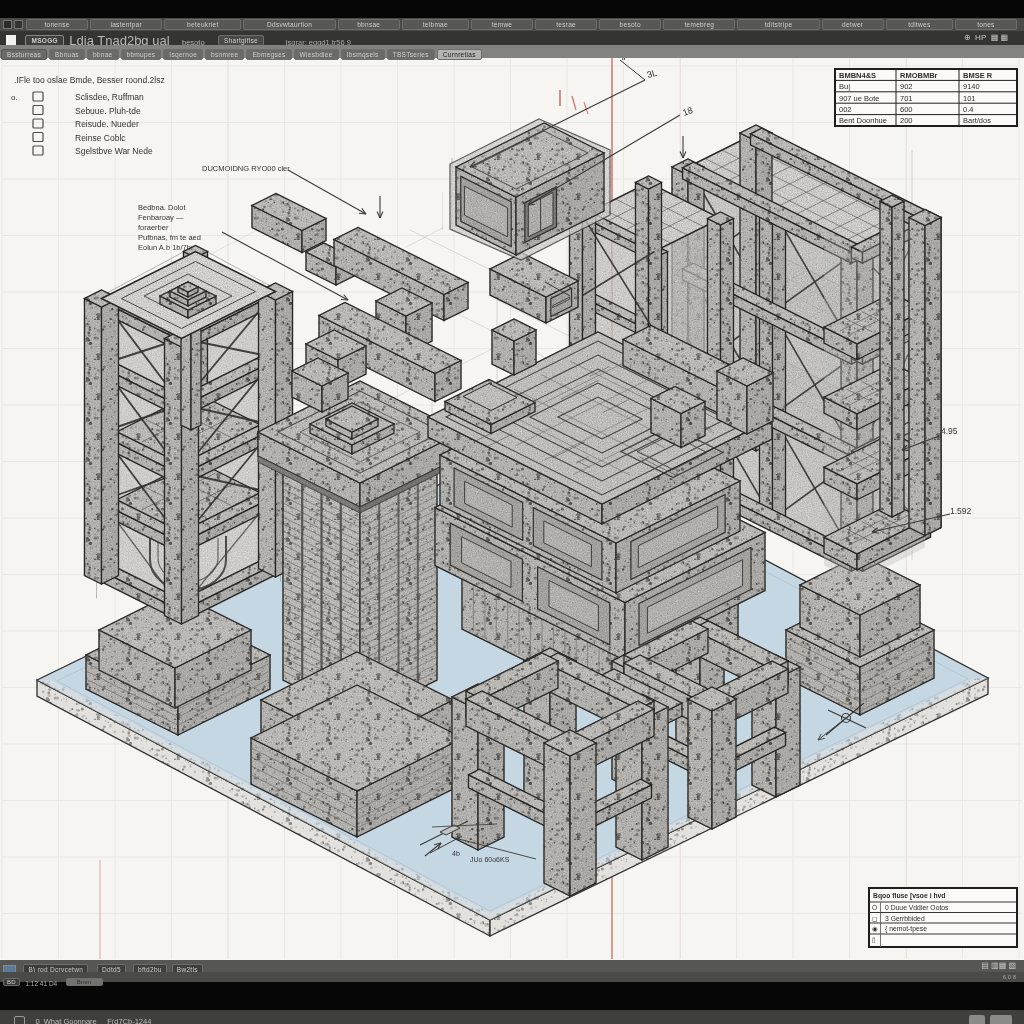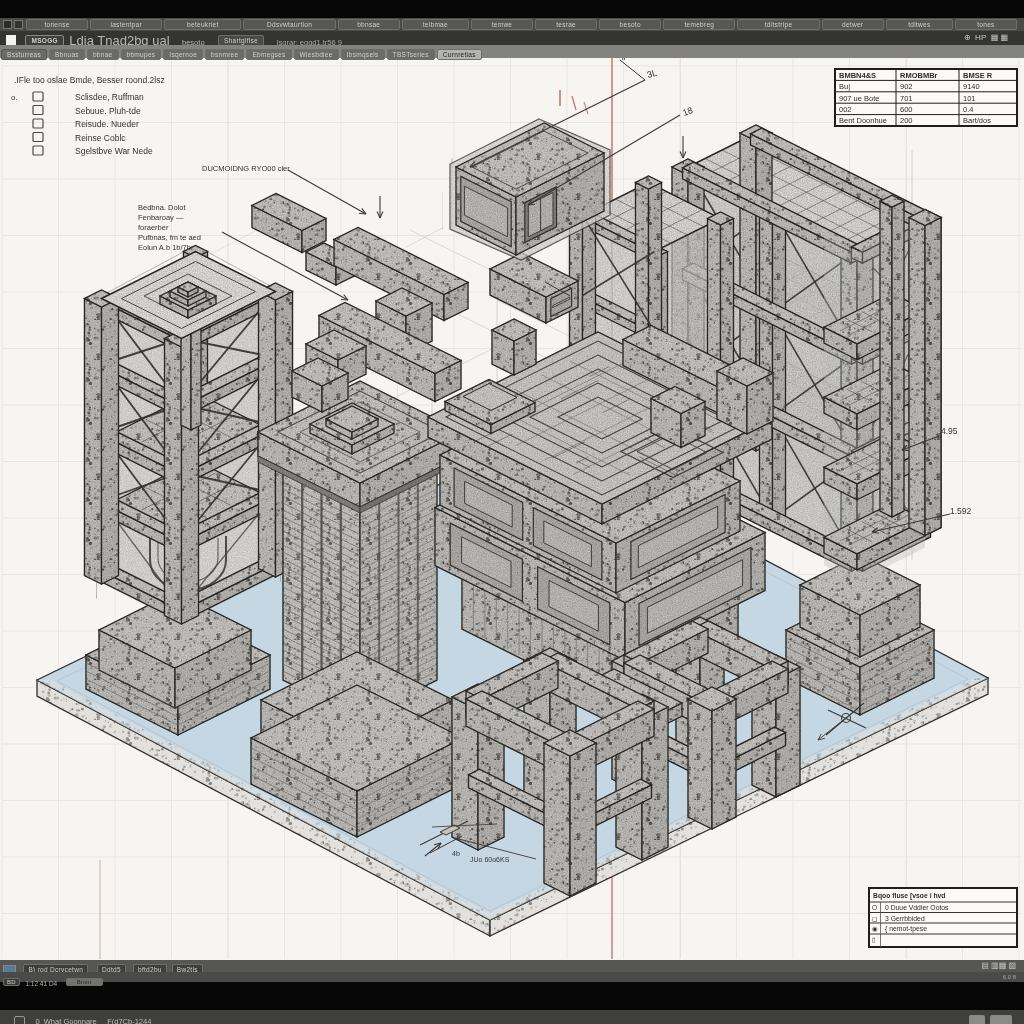--- a/index.html
+++ b/index.html
@@ -938,21 +938,21 @@
     <span class="btn" style="flex:1;text-align:center">detwer</span>
     <span class="btn" style="flex:1.1;text-align:center">tditwes</span>
     <span class="btn" style="flex:1;text-align:center">tones</span>
 </div>
 <div class="bar" style="top:31px;height:14px;background:#343432">
 <span style="display:inline-block;width:10px;height:10px;background:#f2f2f0;margin:2px 4px 0 6px"></span>
 <span class="btn" style="background:#3e3e3c;border-color:#888;font-weight:bold">MSOGG</span>
 <span style="color:#b8b8b6;font-size:13px;margin:0 0">Ldia Tnad2bg ual</span>
 <span style="color:#b8b8b6;font-size:7.5px;margin:0 8px">besoto</span>
 <span class="btn" style="background:#4a4a48">Shartgifise</span>
-<span style="color:#a8a8a6;font-size:7.5px;margin:0 7px">Isgrar: eggd1.tr56  9</span>
+<span style="color:#a8a8a6;font-size:7.5px;margin:0 16px">Isgrar: eggd1.tr56  9</span>
 <span style="float:right;color:#c8c8c6;font-size:8px;margin:2px 16px">⊕&nbsp;&nbsp;HP&nbsp;&nbsp;▦ ▦</span>
 </div>
 <div class="bar" style="top:45px;height:13px;background:#82827f">
 <span class="btn" style="background:#6a6a67;border-color:#555">Bssturreas</span><span class="btn" style="background:#6a6a67">Bbnuas</span><span class="btn" style="background:#6a6a67">bbnae</span><span class="btn" style="background:#6a6a67">bbmupes</span><span class="btn" style="background:#6a6a67">Isqernoe</span><span class="btn" style="background:#6a6a67">bsnmree</span><span class="btn" style="background:#6a6a67">Ebmegses</span><span class="btn" style="background:#6a6a67">Wiesbdiee</span><span class="btn" style="background:#6a6a67">Ibsmqsels</span><span class="btn" style="background:#6a6a67">TBSTseries</span><span class="btn" style="background:#b3b3b0;color:#222">Curnretias</span>
 </div>
 <div class="bar" style="top:960px;height:12px;background:#565654">
 <span style="display:inline-block;width:13px;height:9px;background:#5a7a9a;border:1px solid #888;margin:1px 2px 0 3px"></span>
 <span class="btn" style="background:#3c3c3a;padding:1px 4px">B) rod Dcrvcetwn</span><span class="btn" style="background:#3e3e3c;margin-left:8px;padding:1px 4px">Ddtd5</span><span class="btn" style="background:#3e3e3c;margin-left:6px;padding:1px 4px">bftd2bu</span><span class="btn" style="background:#3e3e3c;margin-left:4px;padding:1px 4px">Bw2tls</span>
 <span style="float:right;color:#c8c8c6;font-size:8px;margin:1px 8px">▤ ▥▦ ▧</span>
 </div>

